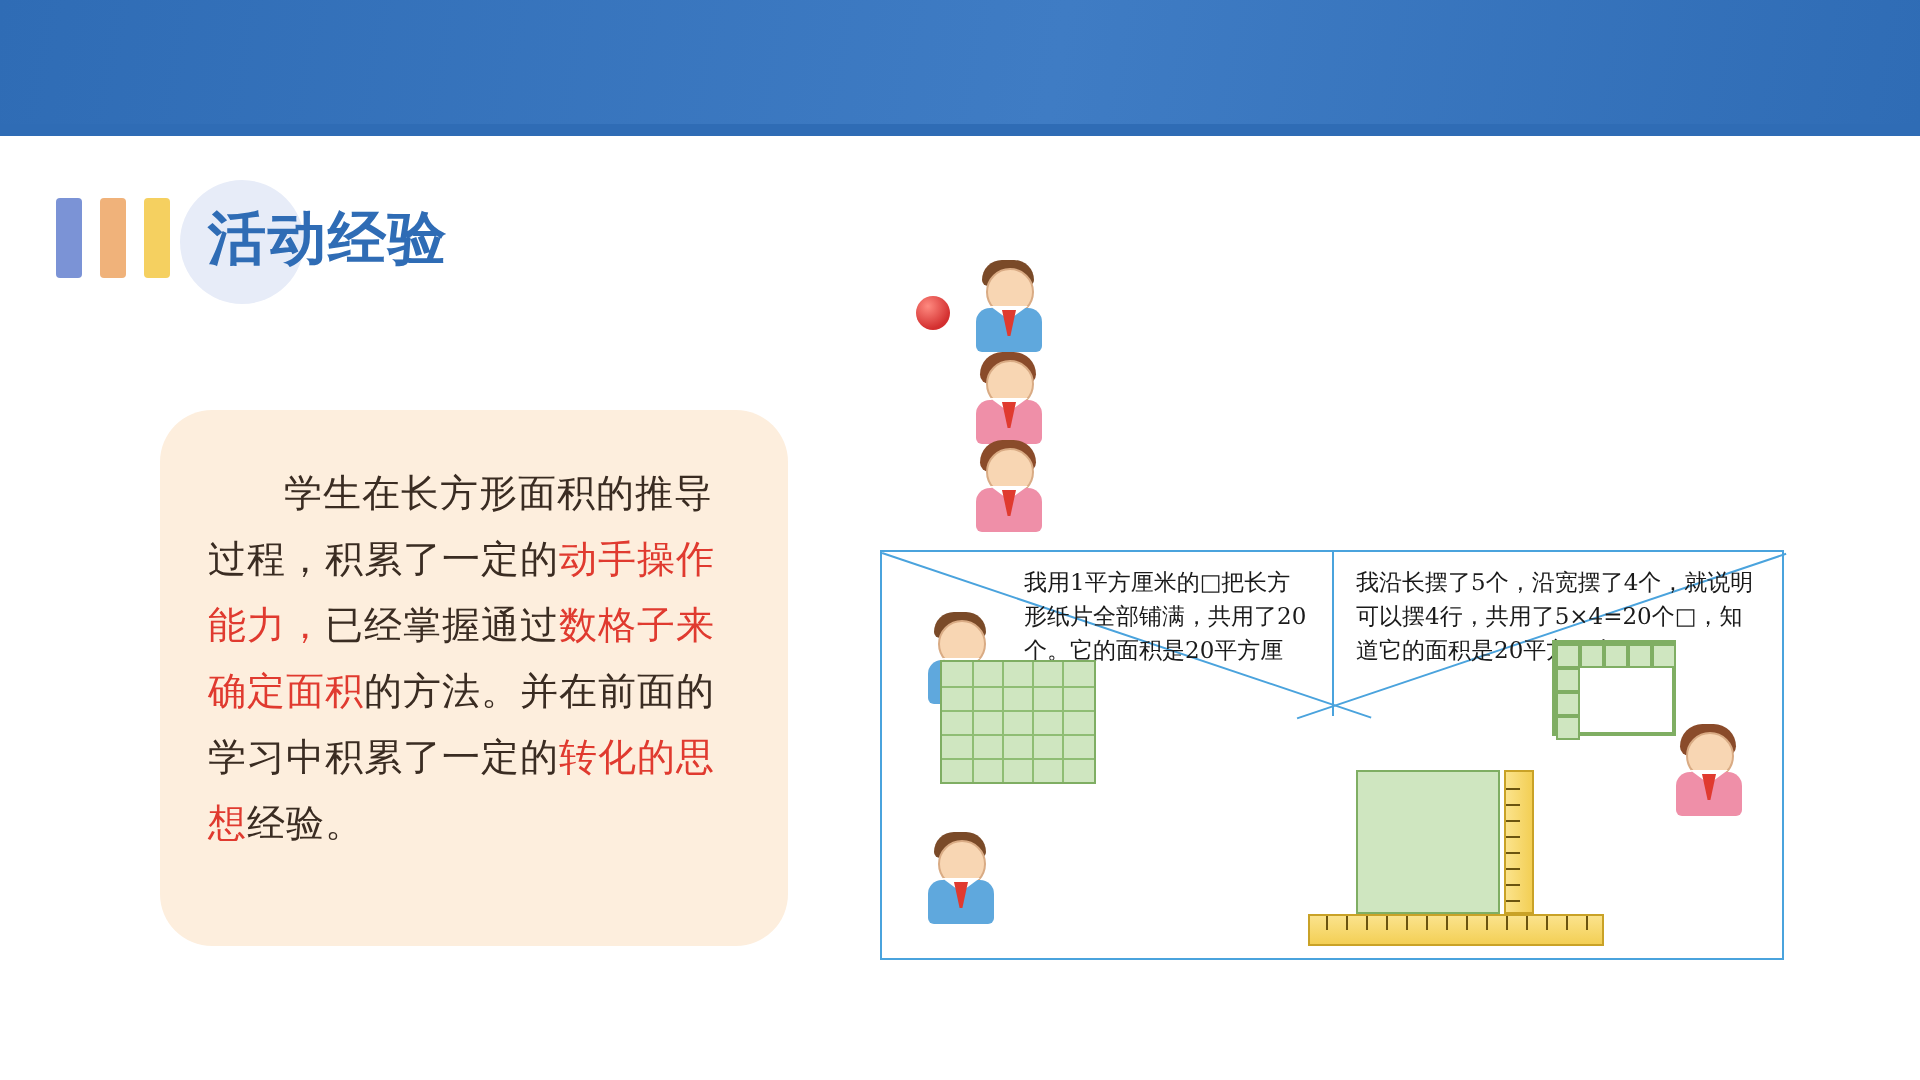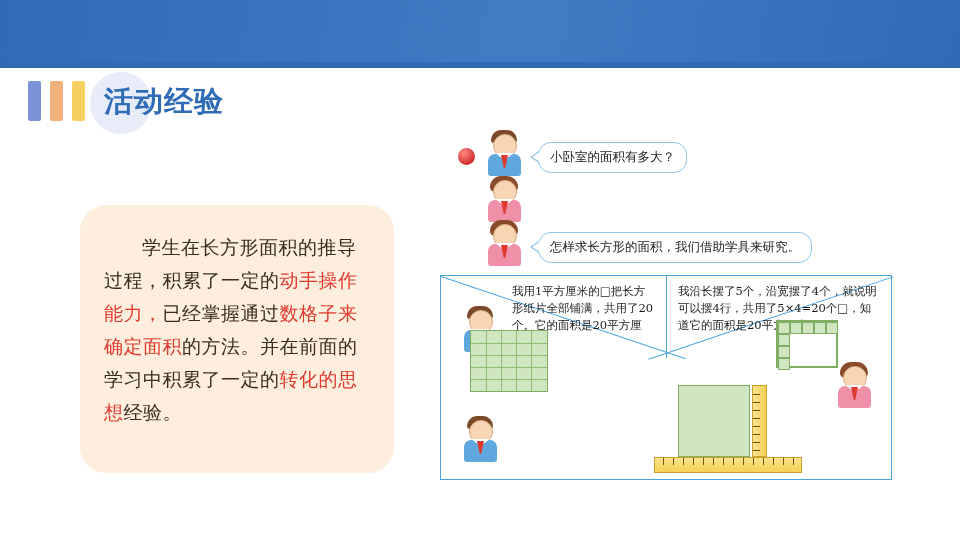--- a/index.html
+++ b/index.html
@@ -41,21 +41,21 @@
   .header-underline {
     position: absolute;
     left: 0; top: 62px;
     width: 960px; height: 6px;
     background: #2f6cb5;
   }
 
   
   .section-heading {
     position: absolute;
-    left: 28px; top: 76px;
+    left: 28px; top: 94px;
     width: 330px; height: 52px;
   }
   .circle-bg {
     position: absolute;
     left: 62px; top: -4px;
     width: 62px; height: 62px;
     border-radius: 50%;
     background: #e7ecf8;
   }
   .bar {
@@ -325,22 +325,20 @@
     <div class="tie"></div>
   </div>
   <div class="kid kid-k3">
     <div class="hair girl"></div>
     <div class="head"></div>
     <div class="body g"></div>
     <div class="collar"></div>
     <div class="tie"></div>
   </div>
 
-  <div class="bubble b-q1">小卧室的面积有多大？</div>
-  <div class="bubble b-q3">怎样求长方形的面积，我们借助学具来研究。</div>
 
   <div class="diagram">
 
     <div class="vline" style="left:225px; top:0px; height:82px;"></div>
 
     <div class="divider" style="left:0px; top:0px; width:258px; transform: rotate(18.6deg);"></div>
     <div class="divider" style="left:452px; top:0px; width:258px; transform: rotate(161.4deg);"></div>
 
   </div>
 

